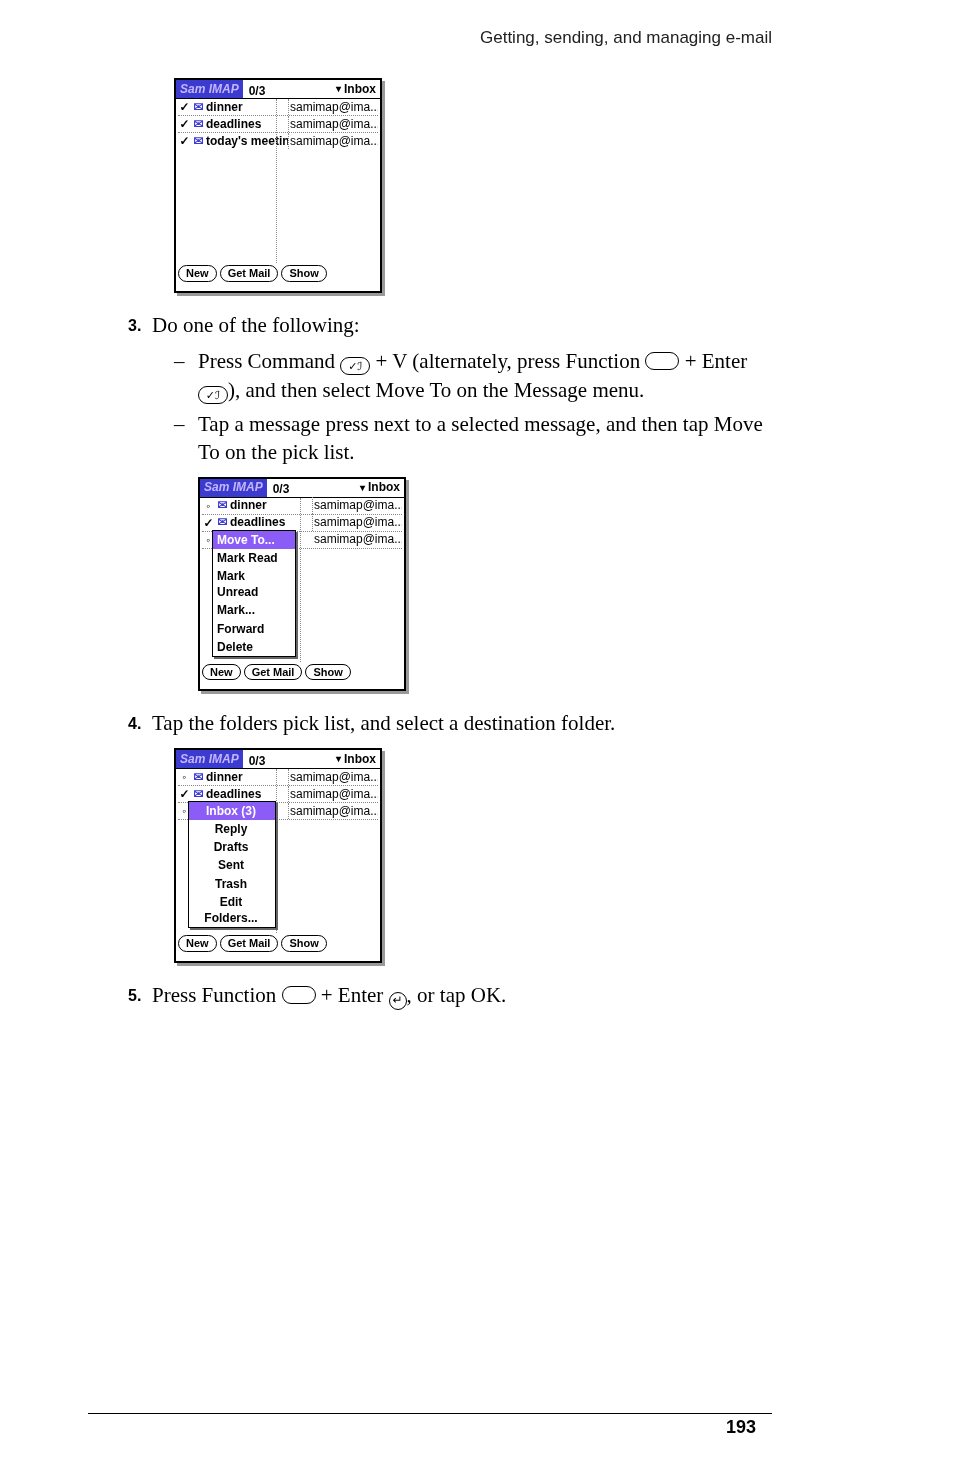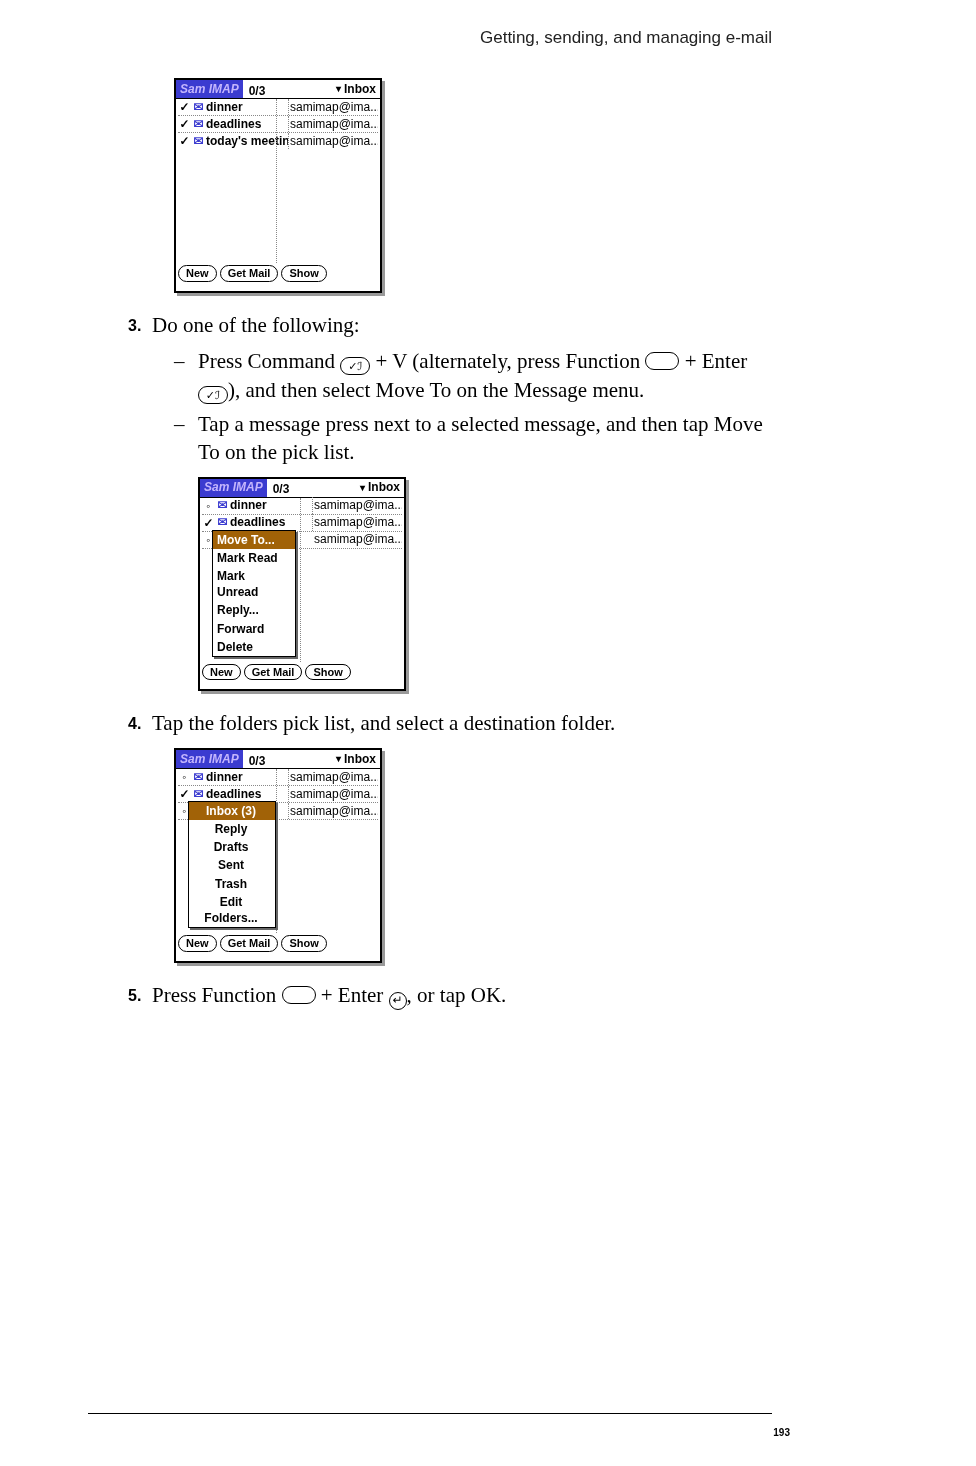--- a/index.html
+++ b/index.html
@@ -188,21 +188,21 @@
     border: 1.5px solid #000;
     background: #fff;
     font-weight: bold;
     font-size: 12px;
     box-shadow: 2px 2px 0 #666;
   }
   .popup .item {
     padding: 1px 6px 1px 4px;
   }
   .popup .item.sel {
-    background: #a16207;
+    background: #8b5cf6;
     color: #fff;
   }
   .shot-buttons {
     display: flex;
     gap: 3px;
     padding: 2px 2px 9px 2px;
   }
   .pbtn {
     border: 1.5px solid #000;
     border-radius: 9px;
@@ -213,25 +213,25 @@
   }
   .footer-line {
     position: absolute;
     left: 88px;
     right: 88px;
     bottom: 52px;
     border-top: 1.5px solid #000;
   }
   .page-num {
     position: absolute;
-    right: 70px;
+    right: 104px;
     bottom: 28px;
     font-family: Arial, Helvetica, sans-serif;
     font-weight: bold;
-    font-size: 10px;
+    font-size: 18px;
   }
 </style>
 </head>
 <body>
 
 <div class="page">
 
   <div class="running-head">Getting, sending, and managing e-mail</div>
 
   <div class="body-text">
@@ -308,21 +308,21 @@
         <div class="msg-row">
           <span class="msg-mark">◦</span>
           <span class="msg-ico"></span>
           <span class="msg-subj"></span>
           <span class="msg-from">samimap@ima...</span>
         </div>
         <div class="popup" style="top:32px; left:12px; width:82px;">
           <div class="item sel">Move To...</div>
           <div class="item">Mark Read</div>
           <div class="item">Mark Unread</div>
-          <div class="item">Reply...</div>
+          <div class="item">Mark...</div>
           <div class="item">Forward</div>
           <div class="item">Delete</div>
         </div>
       </div>
       <div class="shot-buttons">
         <span class="pbtn">New</span>
         <span class="pbtn">Get Mail</span>
         <span class="pbtn">Show</span>
       </div>
     </div>

